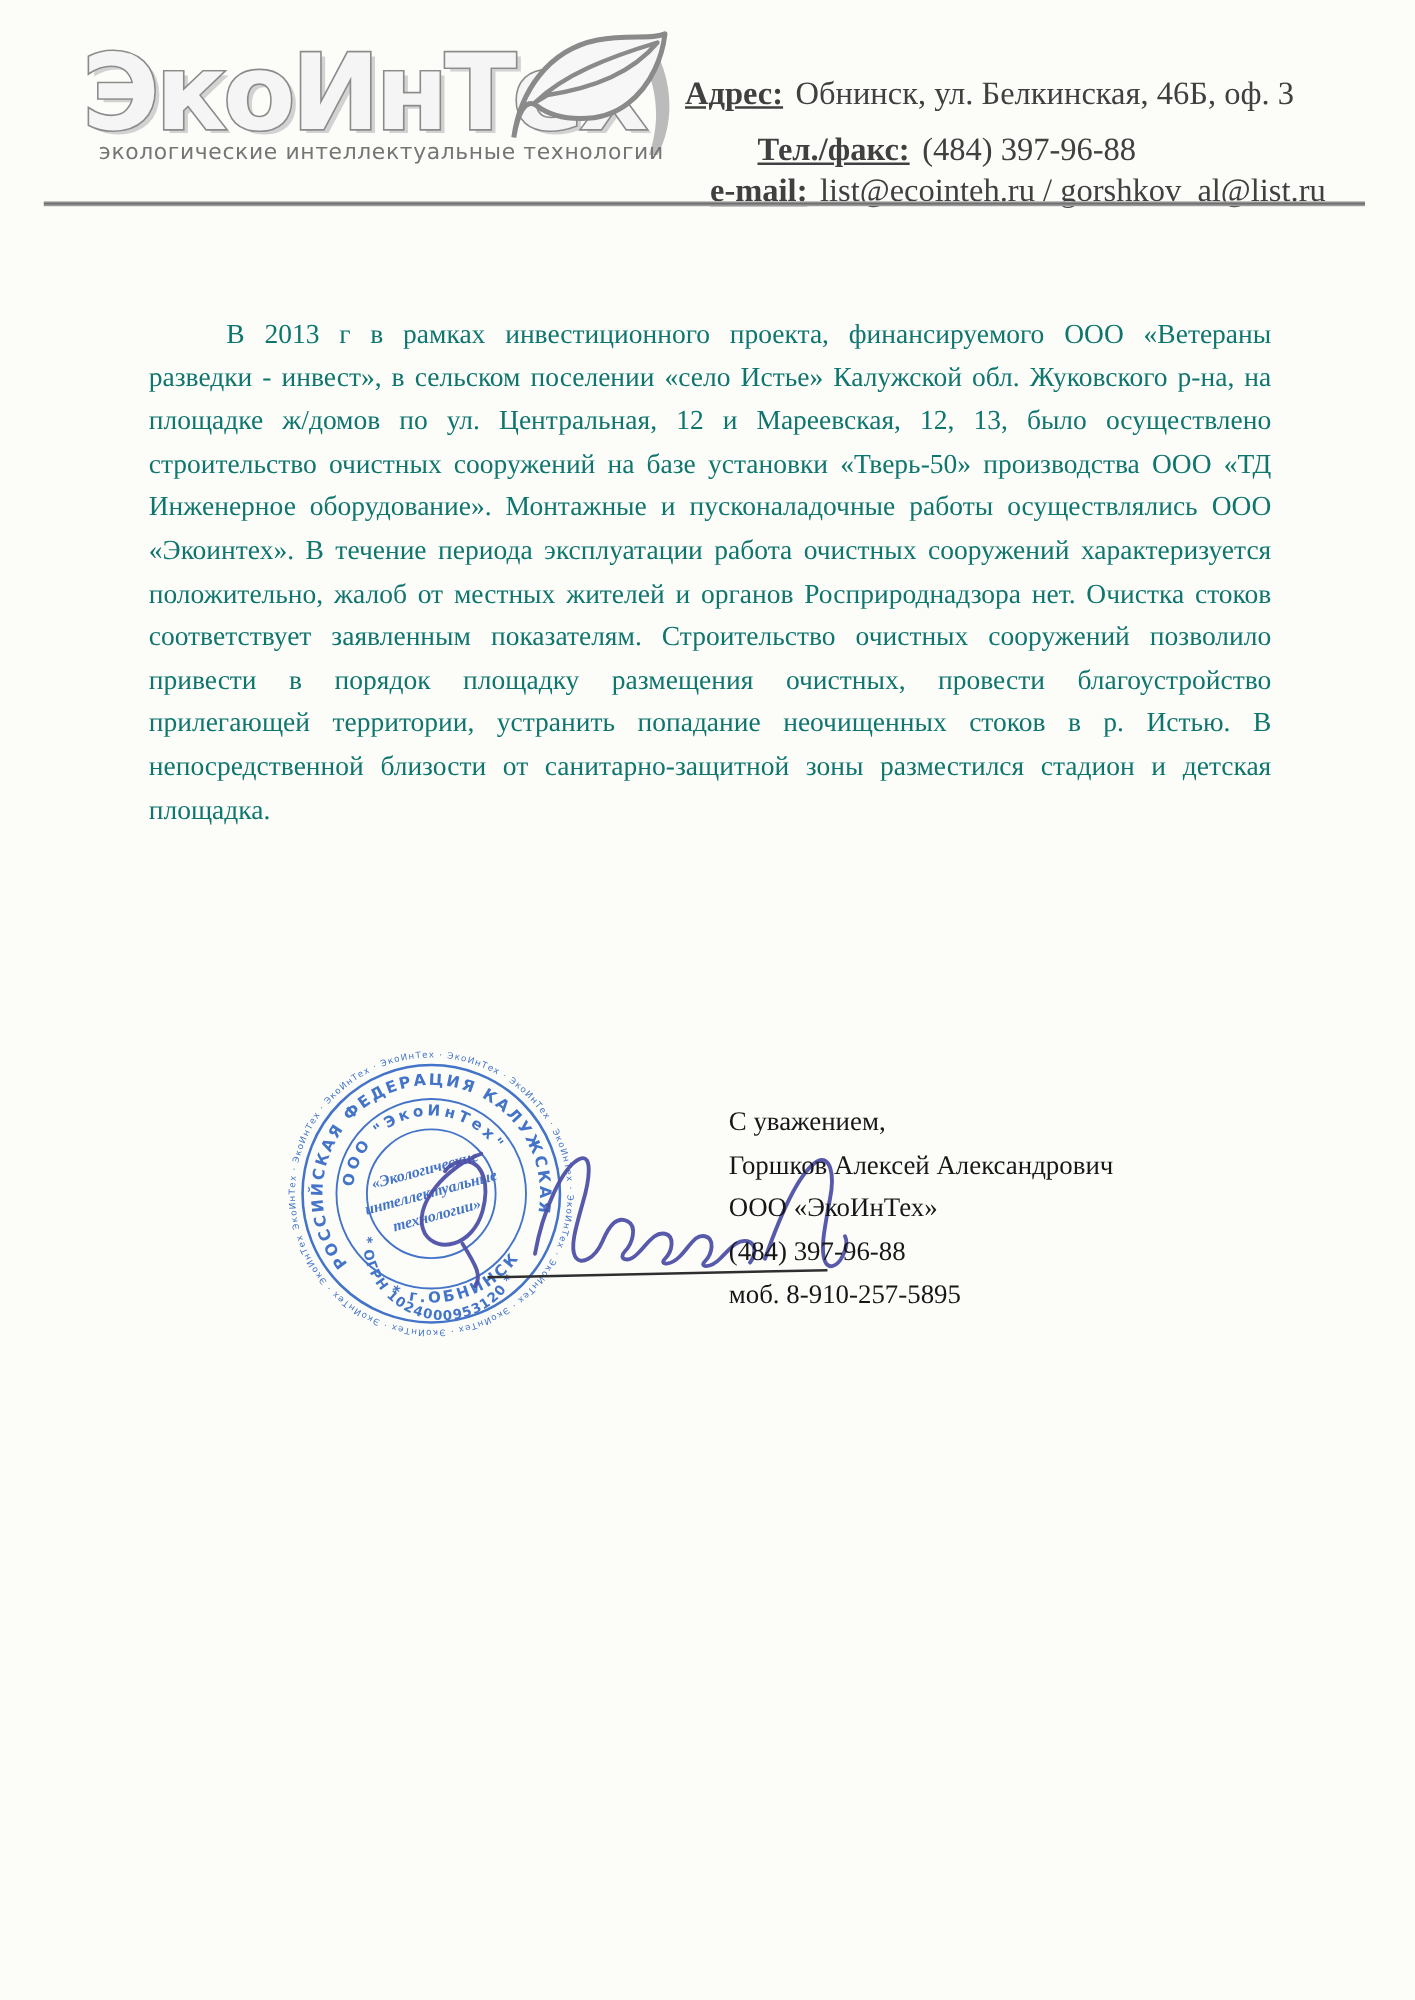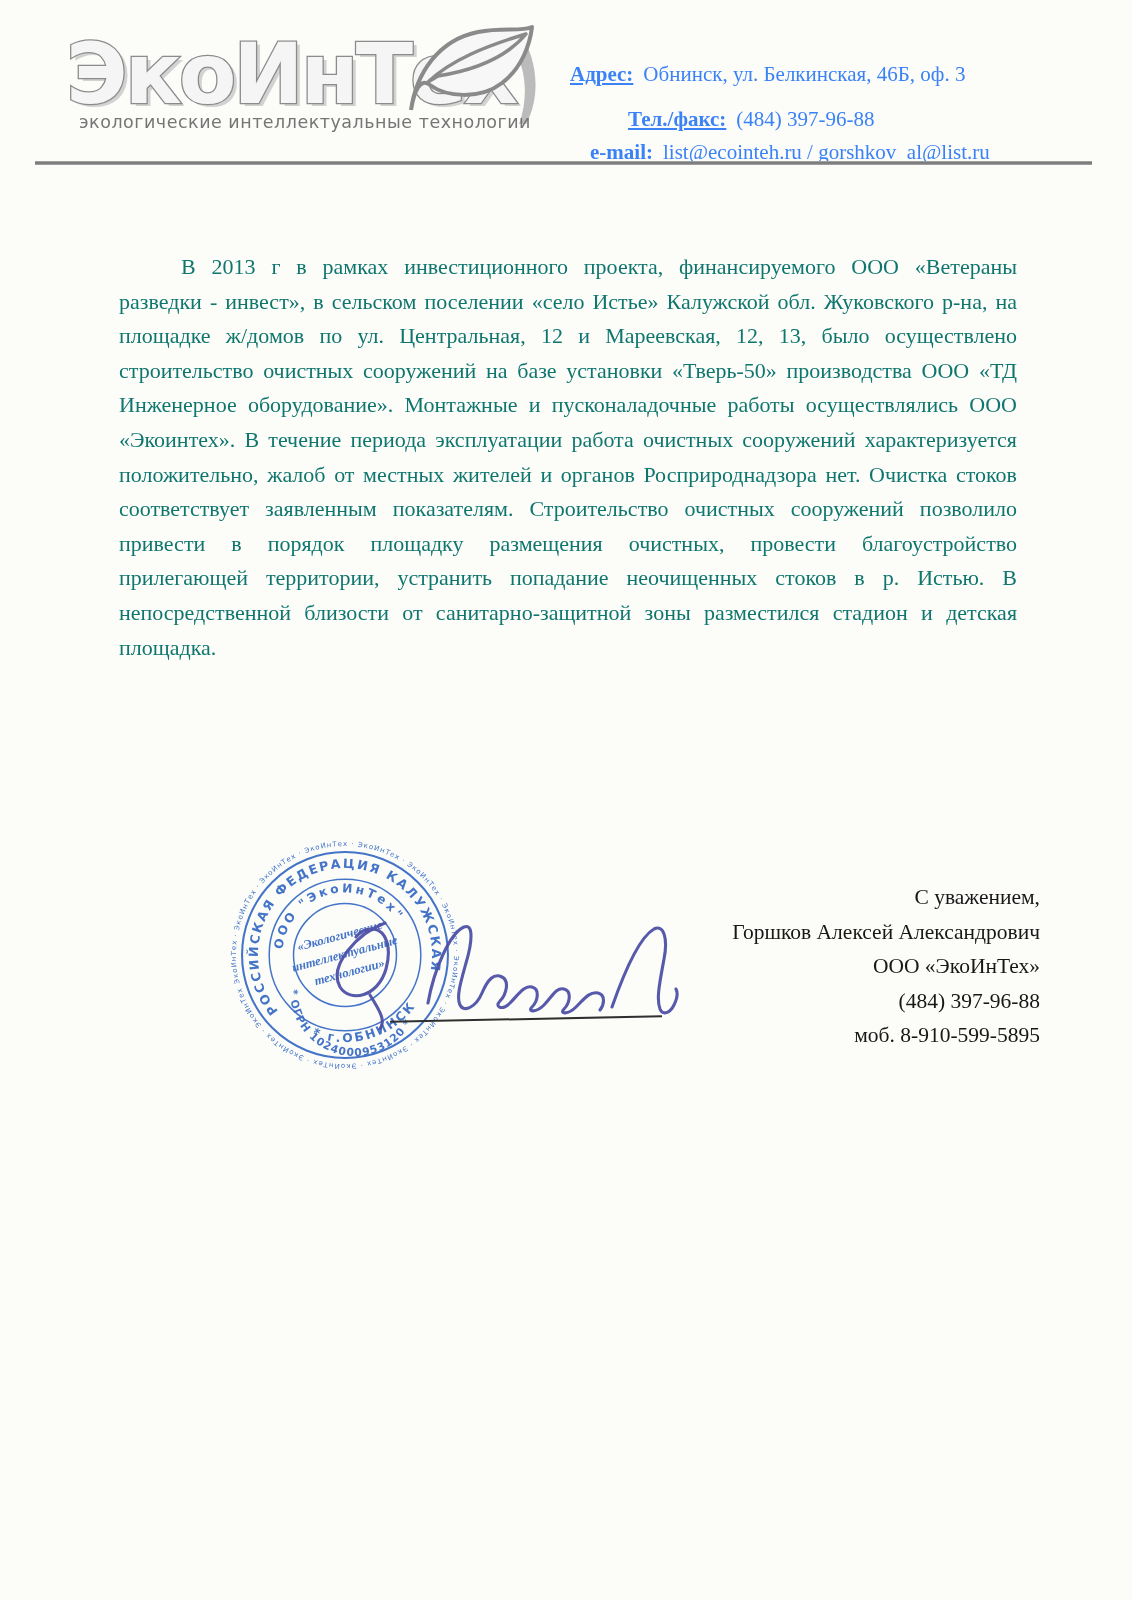--- a/index.html
+++ b/index.html
@@ -9,41 +9,41 @@
     font-family:"Liberation Serif", serif;color:#1b1b1b;
   }
   
   .logo-svg{position:absolute;left:66px;top:24px;width:480px;height:100px;}
   .logo-tagline{
     position:absolute;left:70px;top:112px;width:470px;text-align:center;
     font-family:"DejaVu Sans", sans-serif;font-weight:normal;
     font-size:17.5px;letter-spacing:.5px;color:#757575;
   }
   .contact{
-    position:absolute;left:570px;top:58px;width:452px;
-    font-size:21px;line-height:33px;color:#3b82f6;
+    position:absolute;left:548px;top:58px;width:452px;
+    font-size:26px;line-height:33px;color:#404040;
   }
   .contact-line{white-space:nowrap;}
   .contact-line.l2{padding-left:58px;margin-top:12px;}
   .contact-line.l3{padding-left:20px;}
   .contact-label{font-weight:bold;text-decoration:underline;margin-right:10px;}
   .divider{
     position:absolute;left:35px;top:161px;width:1057px;height:4px;
     background:linear-gradient(#b3b3b3,#6f6f6f 45%,#a9a9a9);
   }
   
   .letter-paragraph{
     position:absolute;left:119px;top:250px;width:898px;
     font-size:22px;line-height:34.6px;text-align:justify;
     text-indent:62px;word-spacing:2px;color:#0f766e;
   }
   
   .closing{
-    position:absolute;left:612px;top:880px;width:428px;
-    font-size:21.5px;line-height:34.5px;text-align:right;color:#171717;
+    position:absolute;left:583px;top:880px;width:428px;
+    font-size:21.5px;line-height:34.5px;text-align:left;color:#171717;
   }
   
   .stamp-svg{position:absolute;left:228px;top:838px;width:234px;height:234px;opacity:.92;}
   .sig-svg{position:absolute;left:310px;top:903px;width:370px;height:130px;}
   .sig-line{
     position:absolute;left:390px;top:1018px;width:272px;height:2px;
     background:#2f2f2f;transform:rotate(-1.2deg);
   }
 </style>
 </head>
@@ -136,16 +136,16 @@
                C 353,113 360,110 364,102 C 367,96 368,90 366,86"></path>
     </g>
   </svg>
   <div class="sig-line"></div>
 
   <div class="closing">
     <div>С уважением,</div>
     <div>Горшков Алексей Александрович</div>
     <div>ООО «ЭкоИнТех»</div>
     <div>(484) 397-96-88</div>
-    <div>моб. 8-910-599-5895</div>
+    <div>моб. 8-910-257-5895</div>
   </div>
 
 </div>
 
 </body></html>

